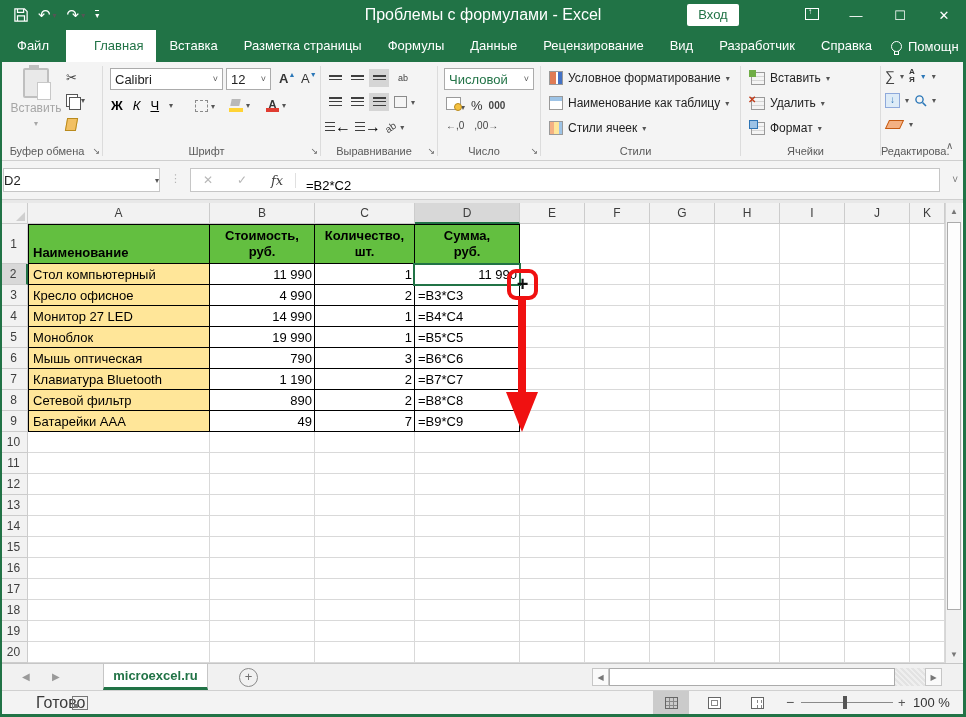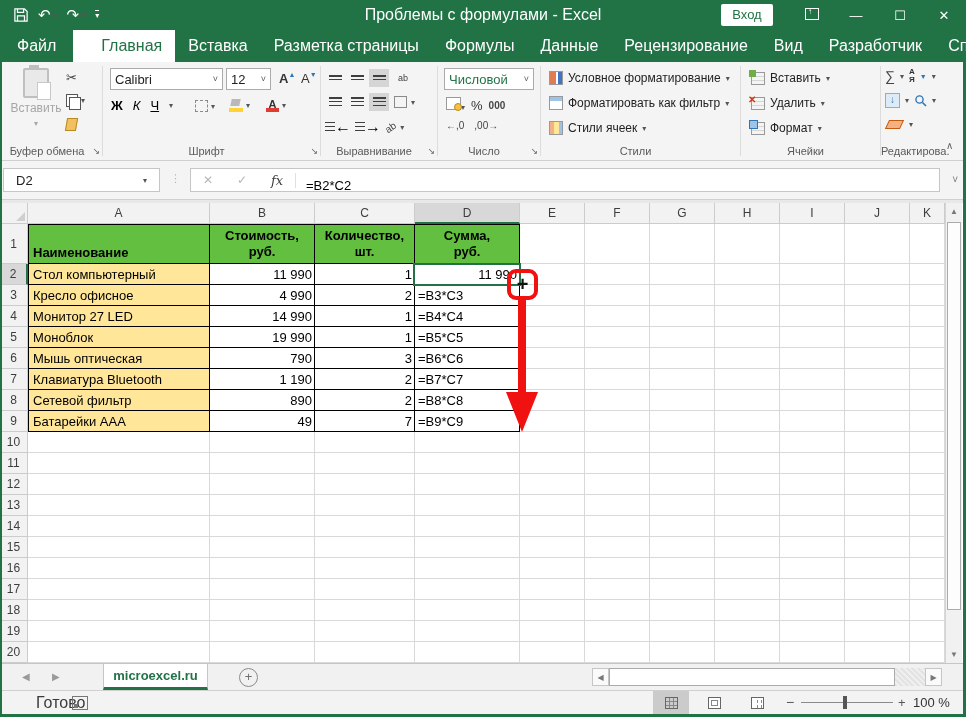--- a/index.html
+++ b/index.html
@@ -6,29 +6,29 @@
   .window{position:relative;width:966px;height:717px;overflow:hidden;
     font-family:"Liberation Sans",sans-serif;background:#fff;-webkit-font-smoothing:antialiased;}
   
   .titlebar{position:absolute;left:0;top:0;width:966px;height:30px;background:var(--green);color:#fff;}
   .qat{position:absolute;left:14px;top:0;height:30px;display:flex;align-items:center;gap:10px;}
   .qbtn{display:flex;align-items:center;color:#fff;font-size:15px;}
   .qbtn .dd{font-size:8px;margin-left:2px;}
   .save-svg{width:14px;height:14px;}
   .qat-custom{border-top:1px solid #fff;font-size:8px;line-height:8px;padding-top:1px;}
   .wtitle{position:absolute;left:0;top:0;width:100%;height:30px;line-height:30px;text-align:center;font-size:16px;color:#fff;}
-  .signin{position:absolute;left:721px;top:4px;width:52px;height:22px;background:#fff;color:var(--green);
+  .signin{position:absolute;left:687px;top:4px;width:52px;height:22px;background:#fff;color:var(--green);
     font-size:13px;text-align:center;line-height:22px;border-radius:2px;}
   .winbtns{position:absolute;right:0;top:0;height:30px;display:flex;align-items:center;}
   .winbtn{width:44px;text-align:center;color:#fff;font-size:13px;}
   .ribopt{display:inline-block;width:12px;height:10px;border:1px solid #fff;position:relative;}
   .ribopt:after{content:"↑";position:absolute;left:2px;top:-2px;font-size:8px;}
   
   .tabstrip{position:absolute;left:0;top:30px;width:966px;height:32px;background:var(--green);display:flex;align-items:stretch;}
-  .rtab{color:#fff;font-size:16px;line-height:32px;padding:0 13px;white-space:nowrap;}
+  .rtab{color:#fff;font-size:13px;line-height:32px;padding:0 13px;white-space:nowrap;}
   .rtab.first{padding:0 17px;}
   .rtab.active{background:#fff;color:var(--green);padding-left:28px;}
   .tab-right{display:flex;align-items:center;color:#fff;font-size:13px;margin-left:6px;gap:6px;}
   .bulb{display:inline-block;width:9px;height:9px;border:1px solid #fff;border-radius:50%;position:relative;}
   .bulb:after{content:"";position:absolute;left:2px;top:9px;width:3px;height:3px;border:1px solid #fff;border-top:none;}
   .person{display:inline-block;position:relative;width:12px;height:12px;}
   .person:before{content:"";position:absolute;left:2px;top:0;width:6px;height:6px;border:1px solid #fff;border-radius:50%;}
   .person:after{content:"+";position:absolute;right:-3px;bottom:-2px;font-size:8px;}
   
   .ribbon{position:absolute;left:0;top:62px;width:966px;height:99px;background:#F4F4F4;border-bottom:1px solid #CFCFCF;box-sizing:border-box;}
@@ -72,21 +72,21 @@
   .bigpaste{position:absolute;left:8px;top:6px;width:52px;text-align:center;color:#A6A6A6;font-size:12px;}
   .clipicon{display:inline-block;width:22px;height:26px;border:2px solid #BFBFBF;border-radius:2px;background:#E9E9E9;position:relative;}
   .clipicon:before{content:"";position:absolute;left:4px;top:-5px;width:10px;height:4px;background:#BFBFBF;}
   .clipicon:after{content:"";position:absolute;right:-4px;bottom:-4px;width:12px;height:16px;background:#fff;border:1px solid #C8C8C8;}
   .copyic{display:inline-block;width:10px;height:11px;border:1px solid #555;position:relative;background:#fff;}
   .copyic:after{content:"";position:absolute;left:2px;top:2px;width:10px;height:11px;border:1px solid #555;background:#fff;}
   .fmtpaint{display:inline-block;width:9px;height:11px;background:#F2C063;border:1px solid #B98A1C;transform:skewX(-10deg);}
   
   .fxbar{position:absolute;left:0;top:161px;width:966px;height:39px;background:#F4F4F4;border-bottom:1px solid #CFCFCF;box-sizing:border-box;}
   .namebox{position:absolute;left:3px;top:7px;width:157px;height:24px;background:#fff;border:1px solid #C6C6C6;box-sizing:border-box;
-    font-size:13px;color:#222;display:flex;align-items:center;padding:0 12px;justify-content:space-between;}
+    font-size:13px;color:#222;display:flex;align-items:center;padding:0 0;justify-content:space-between;}
   .fxdots{position:absolute;left:170px;top:11px;color:#B5B5B5;font-size:11px;letter-spacing:1px;}
   .fxmain{position:absolute;left:190px;top:7px;width:750px;height:24px;background:#fff;border:1px solid #C6C6C6;box-sizing:border-box;
     display:flex;align-items:center;font-size:13px;}
   .fxmain .x{color:#B7B7B7;width:34px;text-align:center;font-size:12px;}
   .fxmain .ok{color:#B7B7B7;width:34px;text-align:center;font-size:12px;}
   .fxmain .fx{color:#3F3F3F;width:36px;text-align:center;font-style:italic;font-family:"DejaVu Serif",serif;font-size:13px;border-right:1px solid #E0E0E0;}
   .fxmain .formula{padding-left:10px;color:#000;margin-top:11px;}
   .fxchev{position:absolute;right:8px;top:13px;color:#777;font-size:10px;}
   .underfx{position:absolute;left:0;top:200px;width:966px;height:3px;background:#E8E8E8;}
   
@@ -318,21 +318,21 @@
     <div class="gsep" style="left:540px;"></div>
 
     <div class="rgroup" style="left:541px;width:199px;">
       <div class="stybtn" style="left:8px;top:9px;">
         <span class="ic-cond"></span>
           <span>Условное форматирование</span>
           <span class="dd">▾</span>
         </div>
       <div class="stybtn" style="left:8px;top:34px;">
         <span class="ic-ftable"></span>
-          <span>Форматировать как фильтр</span>
+          <span>Наименование как таблицу</span>
           <span class="dd">▾</span>
         </div>
       <div class="stybtn" style="left:8px;top:59px;">
         <span class="ic-cstyles"></span>
           <span>Стили ячеек</span>
           <span class="dd">▾</span>
         </div>
       <div class="glabel">Стили</div>
     </div>
     <div class="gsep" style="left:740px;"></div>

